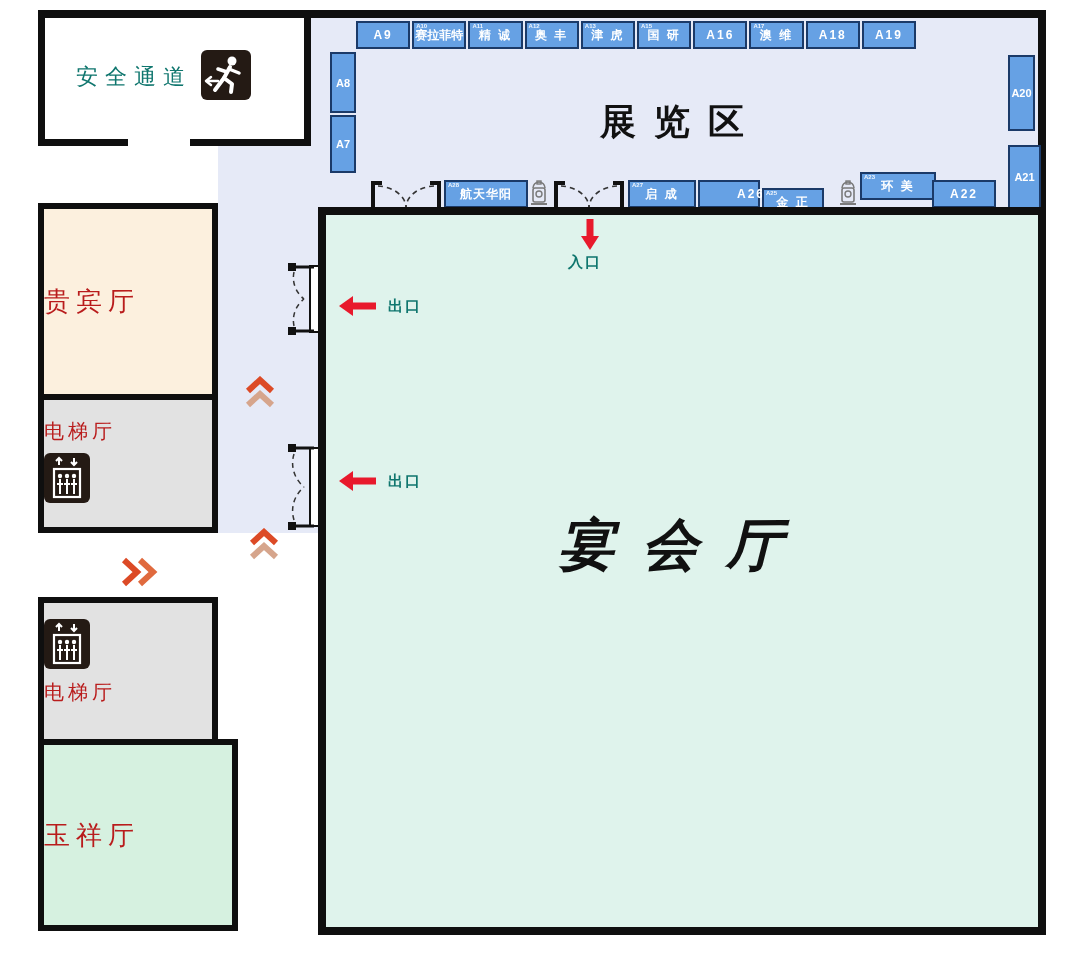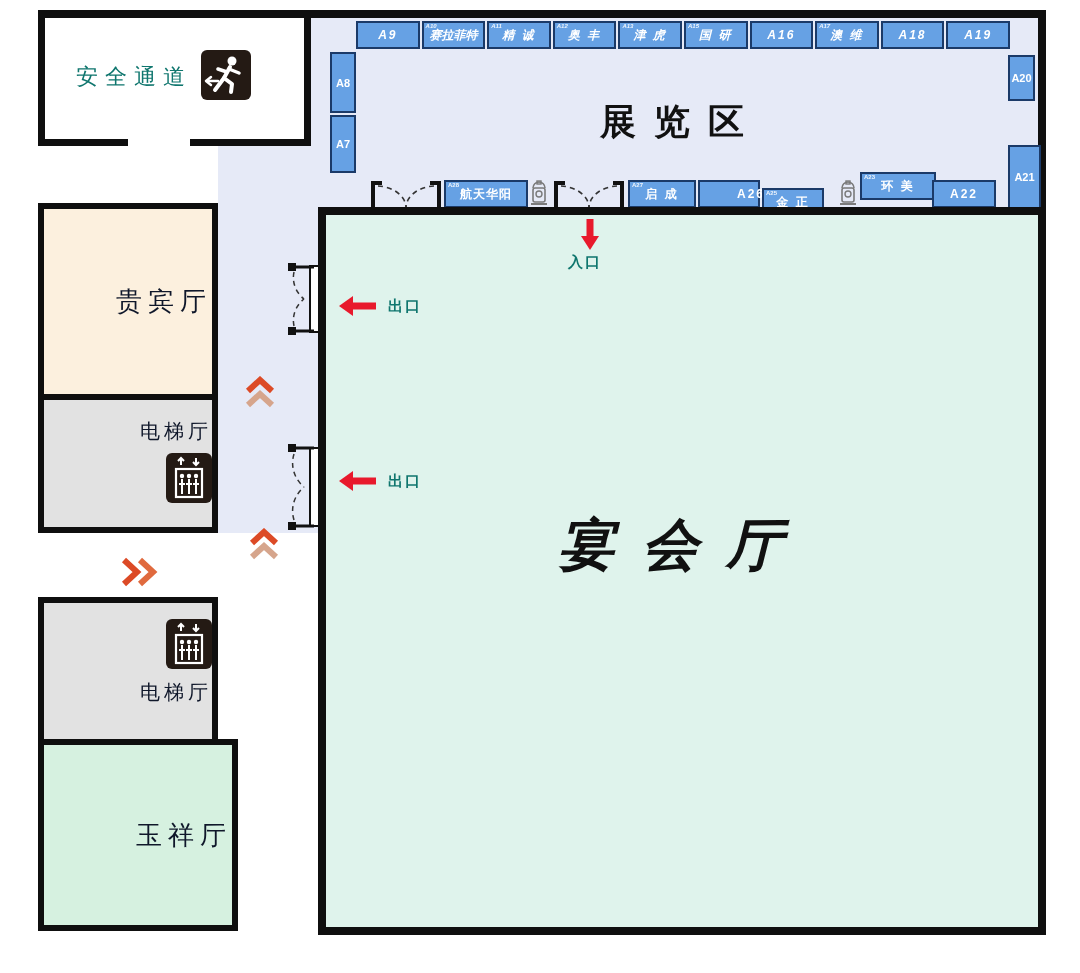--- a/index.html
+++ b/index.html
@@ -7,21 +7,21 @@
         font-family:"Liberation Sans","DejaVu Sans",sans-serif;}
   .wall{position:absolute;background:#0f0f0f;}
   .zone{position:absolute;}
   .booth{position:relative;background:#66a1e4;border:2px solid #1b3a68;box-sizing:border-box;
          color:#fff;display:flex;align-items:center;justify-content:center;
          font-size:12px;font-weight:bold;letter-spacing:2px;}
   .booth.abs{position:absolute;}
   .booth .tag{position:absolute;top:0;left:2px;font-size:6px;letter-spacing:0;line-height:7px;opacity:.9;}
   .vbooth{writing-mode:initial;font-size:11px;letter-spacing:0;}
   .room{position:absolute;border:6px solid #0f0f0f;box-sizing:border-box;
-        display:flex;flex-direction:column;align-items:flex-end;justify-content:center;color:#0f172a;}
+        display:flex;flex-direction:column;align-items:flex-start;justify-content:center;color:#b91c1c;}
   .room .rlabel{font-size:26px;letter-spacing:6px;font-weight:500;}
   .room .slabel{font-size:20px;letter-spacing:4px;font-weight:500;}
   .bigtitle{position:absolute;color:#111;font-weight:bold;}
   .redlabel{position:absolute;color:#0f766e;font-size:15px;font-weight:600;letter-spacing:2px;}
   .icon{position:absolute;}
   .boothrow{position:absolute;display:flex;gap:2px;}
   .boothrow .booth{flex:1;}
 </style>
 </head>
 <body>
@@ -46,21 +46,21 @@
     <path d="M29 17 L23 28 L31 34 L30 42" stroke="#fff" stroke-width="4" fill="none" stroke-linecap="round" stroke-linejoin="round"></path>
     <path d="M28 19 L38 23" stroke="#fff" stroke-width="3.5" fill="none" stroke-linecap="round"></path>
     <path d="M26 22 L17 19" stroke="#fff" stroke-width="3.5" fill="none" stroke-linecap="round"></path>
     <path d="M23 28 L14 40" stroke="#fff" stroke-width="4" fill="none" stroke-linecap="round"></path>
     <path d="M17 31 L7 31" stroke="#fff" stroke-width="2.5" fill="none" stroke-linecap="round"></path>
     <path d="M10 27 L5 31 L10 35" stroke="#fff" stroke-width="2.5" fill="none" stroke-linecap="round" stroke-linejoin="round"></path>
   </svg>
 
   <div class="bigtitle" style="left:600px;top:98px;font-size:36px;letter-spacing:18px;">展览区</div>
 
-  <div class="boothrow" style="left:356px;top:21px;width:654px;height:28px;font-style:italic;">
+  <div class="boothrow" style="left:356px;top:21px;width:560px;height:28px;">
     <div class="booth">
         <span class="tag"></span>
         <span>A9</span>
       </div>
     <div class="booth">
         <span class="tag">A10</span>
         <span style="letter-spacing:0;">赛拉菲特</span>
       </div>
     <div class="booth">
         <span class="tag">A11</span>
@@ -96,21 +96,21 @@
       </div>
   </div>
 
   <div class="booth abs vbooth" style="left:330px;top:52px;width:26px;height:61px;">
     <span>A8</span>
     </div>
   <div class="booth abs vbooth" style="left:330px;top:115px;width:26px;height:58px;">
     <span>A7</span>
     </div>
 
-  <div class="booth abs vbooth" style="left:1008px;top:55px;width:27px;height:46px;">
+  <div class="booth abs vbooth" style="left:1008px;top:55px;width:27px;height:76px;">
     <span>A20</span>
     </div>
   <div class="booth abs vbooth" style="left:1008px;top:121px;width:33px;height:64px;margin-top:24px;">
     <span>A21</span>
     </div>
 
   <svg class="icon" style="left:370px;top:180px;" width="72" height="30" viewBox="0 0 72 30">
     <path d="M3 28 L3 3 L12 3" stroke="#111" stroke-width="4" fill="none"></path>
     <path d="M69 28 L69 3 L60 3" stroke="#111" stroke-width="4" fill="none"></path>
     <path d="M8 6 A30 22 0 0 1 36 27" stroke="#333" stroke-width="1.6" fill="none" stroke-dasharray="5 4"></path>

